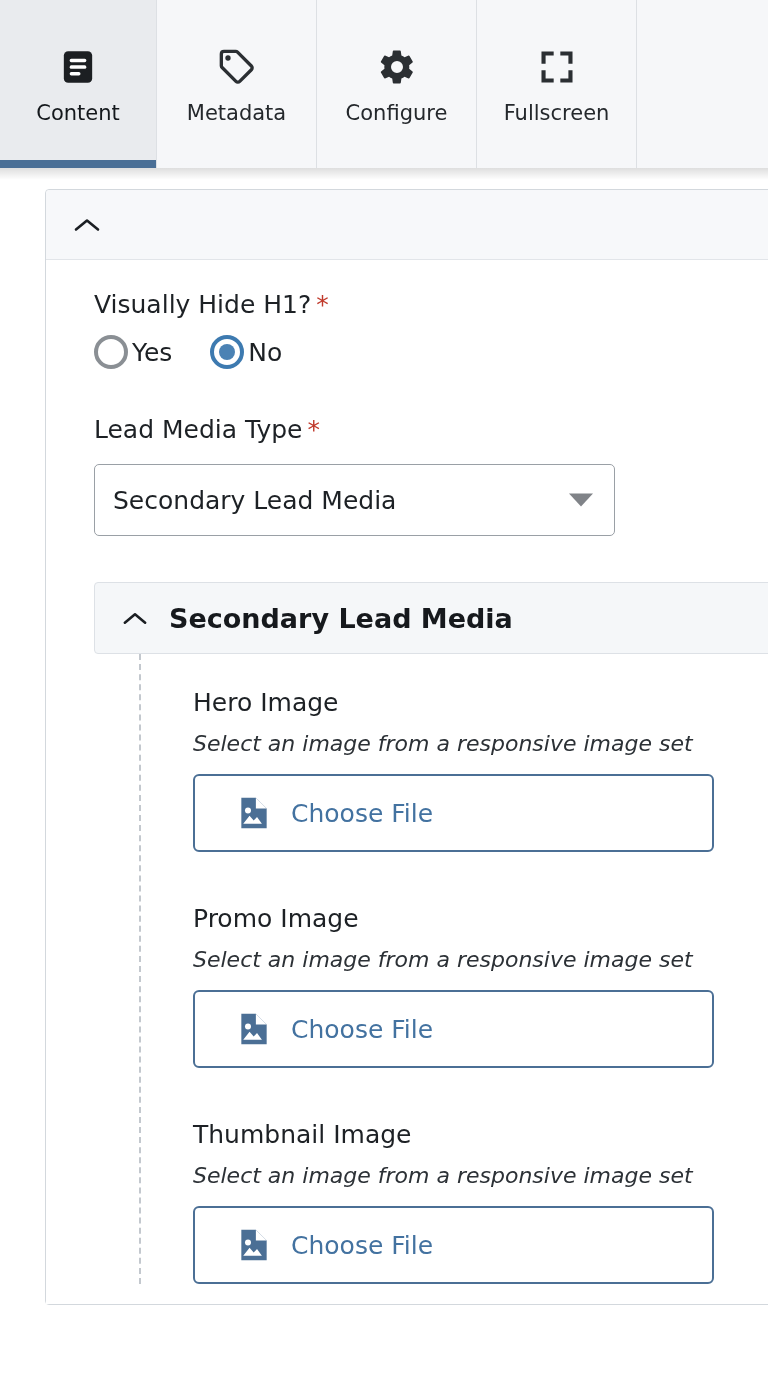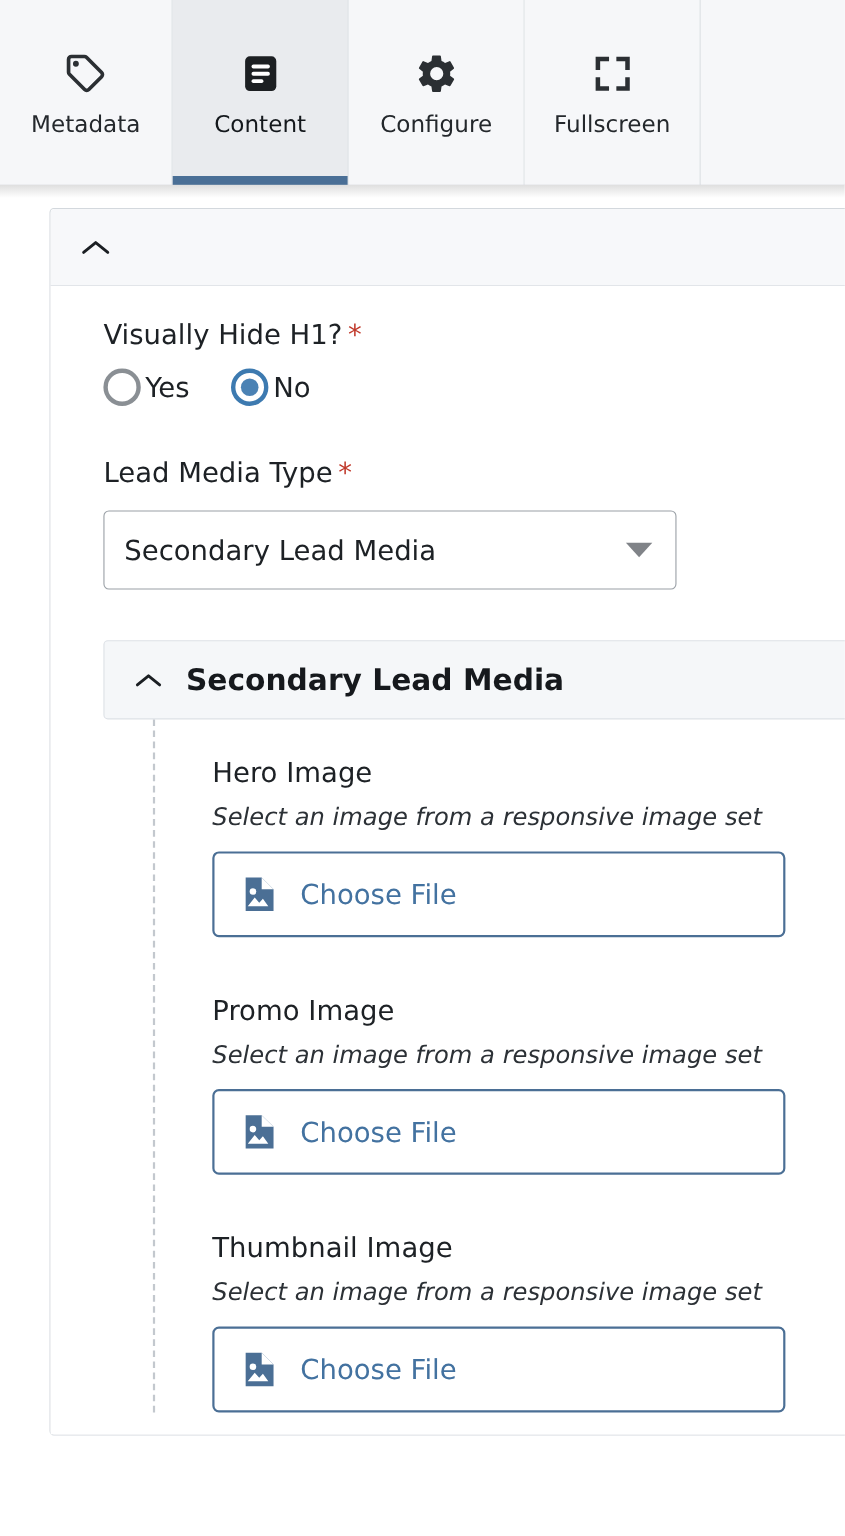--- a/index.html
+++ b/index.html
@@ -240,57 +240,57 @@
   }
   .choose-btn {
     width: 521px;
     height: 78px;
     border: 2px solid #4b6f95;
     border-radius: 6px;
     background: #ffffff;
     display: flex;
     align-items: center;
     gap: 18px;
-    padding: 0 22px;
+    padding: 0 40px;
     cursor: pointer;
     user-select: none;
   }
   .choose-btn .fi { display: flex; flex: 0 0 auto; }
   .choose-label {
     font-size: 25px;
     color: #4372a0;
   }
 </style>
 </head>
 <body>
 
 <div id="app">
 
   <div class="tabbar">
-
-    <div class="tab">
-      <span class="tab-icon">
-        <svg width="40" height="40" viewBox="0 0 24 24" aria-hidden="true">
-          <path d="M11.2 2.6H4.2c-.9 0-1.6.7-1.6 1.6v7c0 .43.17.83.47 1.13l8.3 8.3c.62.62 1.64.62 2.26 0l7-7c.62-.62.62-1.64 0-2.26l-8.3-8.3c-.3-.3-.7-.47-1.13-.47z" fill="none" stroke="#2b2f33" stroke-width="2"></path>
-          <circle cx="6.6" cy="6.6" r="1.6" fill="#2b2f33"></circle>
-        </svg>
-      </span>
-      <span class="tab-label">Metadata</span>
-    </div>
 
     <div class="tab active">
       <span class="tab-icon">
         <svg width="40" height="40" viewBox="0 0 24 24" aria-hidden="true">
           <rect x="3.5" y="2.5" width="17" height="19" rx="2.6" fill="#1c1f22"></rect>
           <rect x="7" y="7" width="10" height="2.1" rx="1" fill="#ffffff"></rect>
           <rect x="7" y="11" width="10" height="2.1" rx="1" fill="#ffffff"></rect>
           <rect x="7" y="15" width="6.5" height="2.1" rx="1" fill="#ffffff"></rect>
         </svg>
       </span>
       <span class="tab-label">Content</span>
+    </div>
+
+    <div class="tab">
+      <span class="tab-icon">
+        <svg width="40" height="40" viewBox="0 0 24 24" aria-hidden="true">
+          <path d="M11.2 2.6H4.2c-.9 0-1.6.7-1.6 1.6v7c0 .43.17.83.47 1.13l8.3 8.3c.62.62 1.64.62 2.26 0l7-7c.62-.62.62-1.64 0-2.26l-8.3-8.3c-.3-.3-.7-.47-1.13-.47z" fill="none" stroke="#2b2f33" stroke-width="2"></path>
+          <circle cx="6.6" cy="6.6" r="1.6" fill="#2b2f33"></circle>
+        </svg>
+      </span>
+      <span class="tab-label">Metadata</span>
     </div>
 
     <div class="tab">
       <span class="tab-icon">
         <svg width="40" height="40" viewBox="0 0 24 24" aria-hidden="true">
           <path fill="#2b2f33" d="M19.3 13.1c.04-.36.07-.72.07-1.1s-.03-.74-.08-1.1l2.03-1.58a.49.49 0 0 0 .12-.61l-1.92-3.32a.49.49 0 0 0-.59-.22l-2.39.96a7.1 7.1 0 0 0-1.9-1.1l-.36-2.54a.48.48 0 0 0-.48-.41h-3.84a.47.47 0 0 0-.47.41l-.36 2.54c-.69.28-1.32.66-1.9 1.1l-2.39-.96a.48.48 0 0 0-.59.22L2.33 8.71c-.12.21-.07.47.12.61l2.03 1.58a7.8 7.8 0 0 0-.08 1.1c0 .37.03.74.08 1.1l-2.03 1.58a.49.49 0 0 0-.12.61l1.92 3.32c.12.22.37.29.59.22l2.39-.96c.5.44 1.13.82 1.9 1.1l.36 2.54c.05.24.25.41.47.41h3.84c.23 0 .43-.17.48-.41l.36-2.54c.69-.28 1.32-.66 1.9-1.1l2.39.96c.22.08.47 0 .59-.22l1.92-3.32a.49.49 0 0 0-.12-.61l-2.03-1.58zM12 15.6A3.6 3.6 0 1 1 12 8.4a3.6 3.6 0 0 1 0 7.2z"></path>
         </svg>
       </span>
       <span class="tab-label">Configure</span>
     </div>

